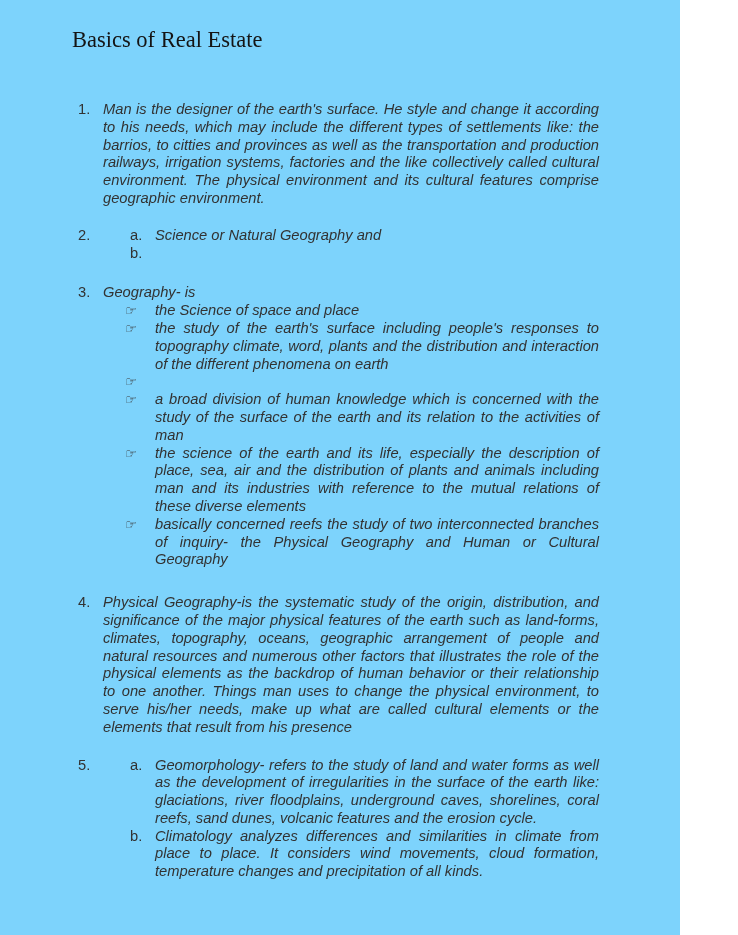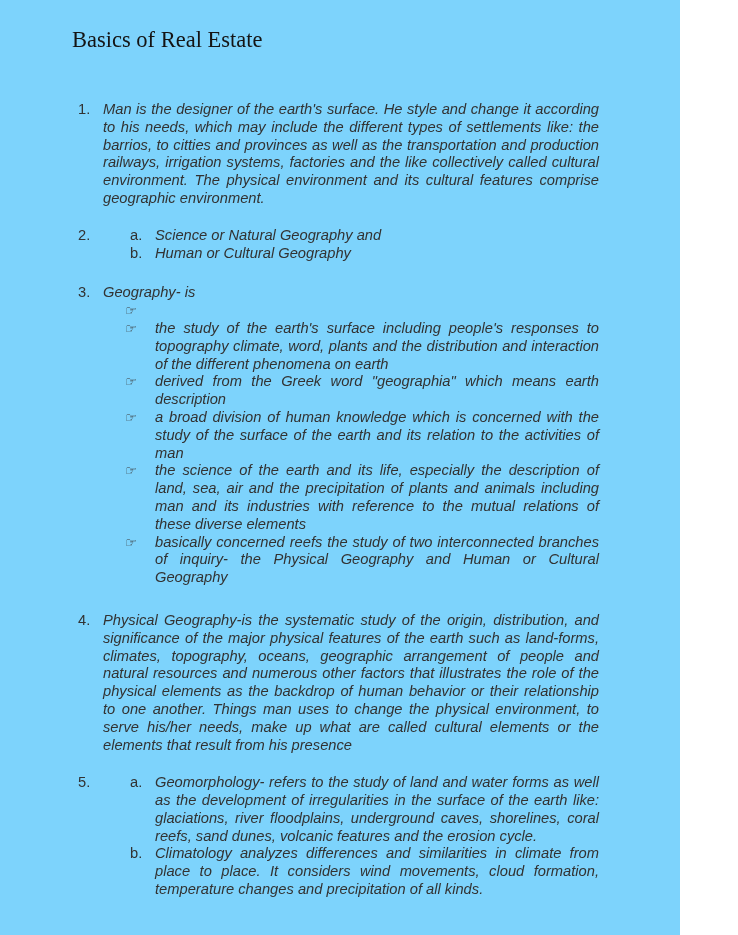--- a/index.html
+++ b/index.html
@@ -87,46 +87,45 @@
       </div>
       <div class="item">
         <span class="num">2.</span>
         <div class="content">
           <div class="row sub">
             <span class="marker"><span class="mk">a.</span></span>
             <div class="body">Science or Natural Geography and</div>
           </div>
           <div class="row sub">
             <span class="marker"><span class="mk">b.</span></span>
-            <div class="body">Human or Cultural Geography</div>
           </div>
         </div>
       </div>
       <div class="item">
         <span class="num">3.</span>
         <div class="content">
           <div class="para">Geography- is</div>
           <div class="row bul">
             <span class="marker"><span class="mk">☞</span></span>
+            <div class="body">the Science of space and place</div>
           </div>
           <div class="row bul">
             <span class="marker"><span class="mk">☞</span></span>
             <div class="body">the study of the earth's surface including people's responses to topography climate, word, plants and the distribution and interaction of the different phenomena on earth</div>
           </div>
           <div class="row bul">
             <span class="marker"><span class="mk">☞</span></span>
-            <div class="body">derived from the Greek word "geographia" which means earth description</div>
           </div>
           <div class="row bul">
             <span class="marker"><span class="mk">☞</span></span>
             <div class="body">a broad division of human knowledge which is concerned with the study of the surface of the earth and its relation to the activities of man</div>
           </div>
           <div class="row bul">
             <span class="marker"><span class="mk">☞</span></span>
-            <div class="body">the science of the earth and its life, especially the description of land, sea, air and the precipitation of plants and animals including man and its industries with reference to the mutual relations of these diverse elements</div>
+            <div class="body">the science of the earth and its life, especially the description of place, sea, air and the distribution of plants and animals including man and its industries with reference to the mutual relations of these diverse elements</div>
           </div>
           <div class="row bul">
             <span class="marker"><span class="mk">☞</span></span>
             <div class="body">basically concerned reefs the study of two interconnected branches of inquiry- the Physical Geography and Human or Cultural Geography</div>
           </div>
         </div>
       </div>
       <div class="item">
         <span class="num">4.</span>
         <div class="content">

